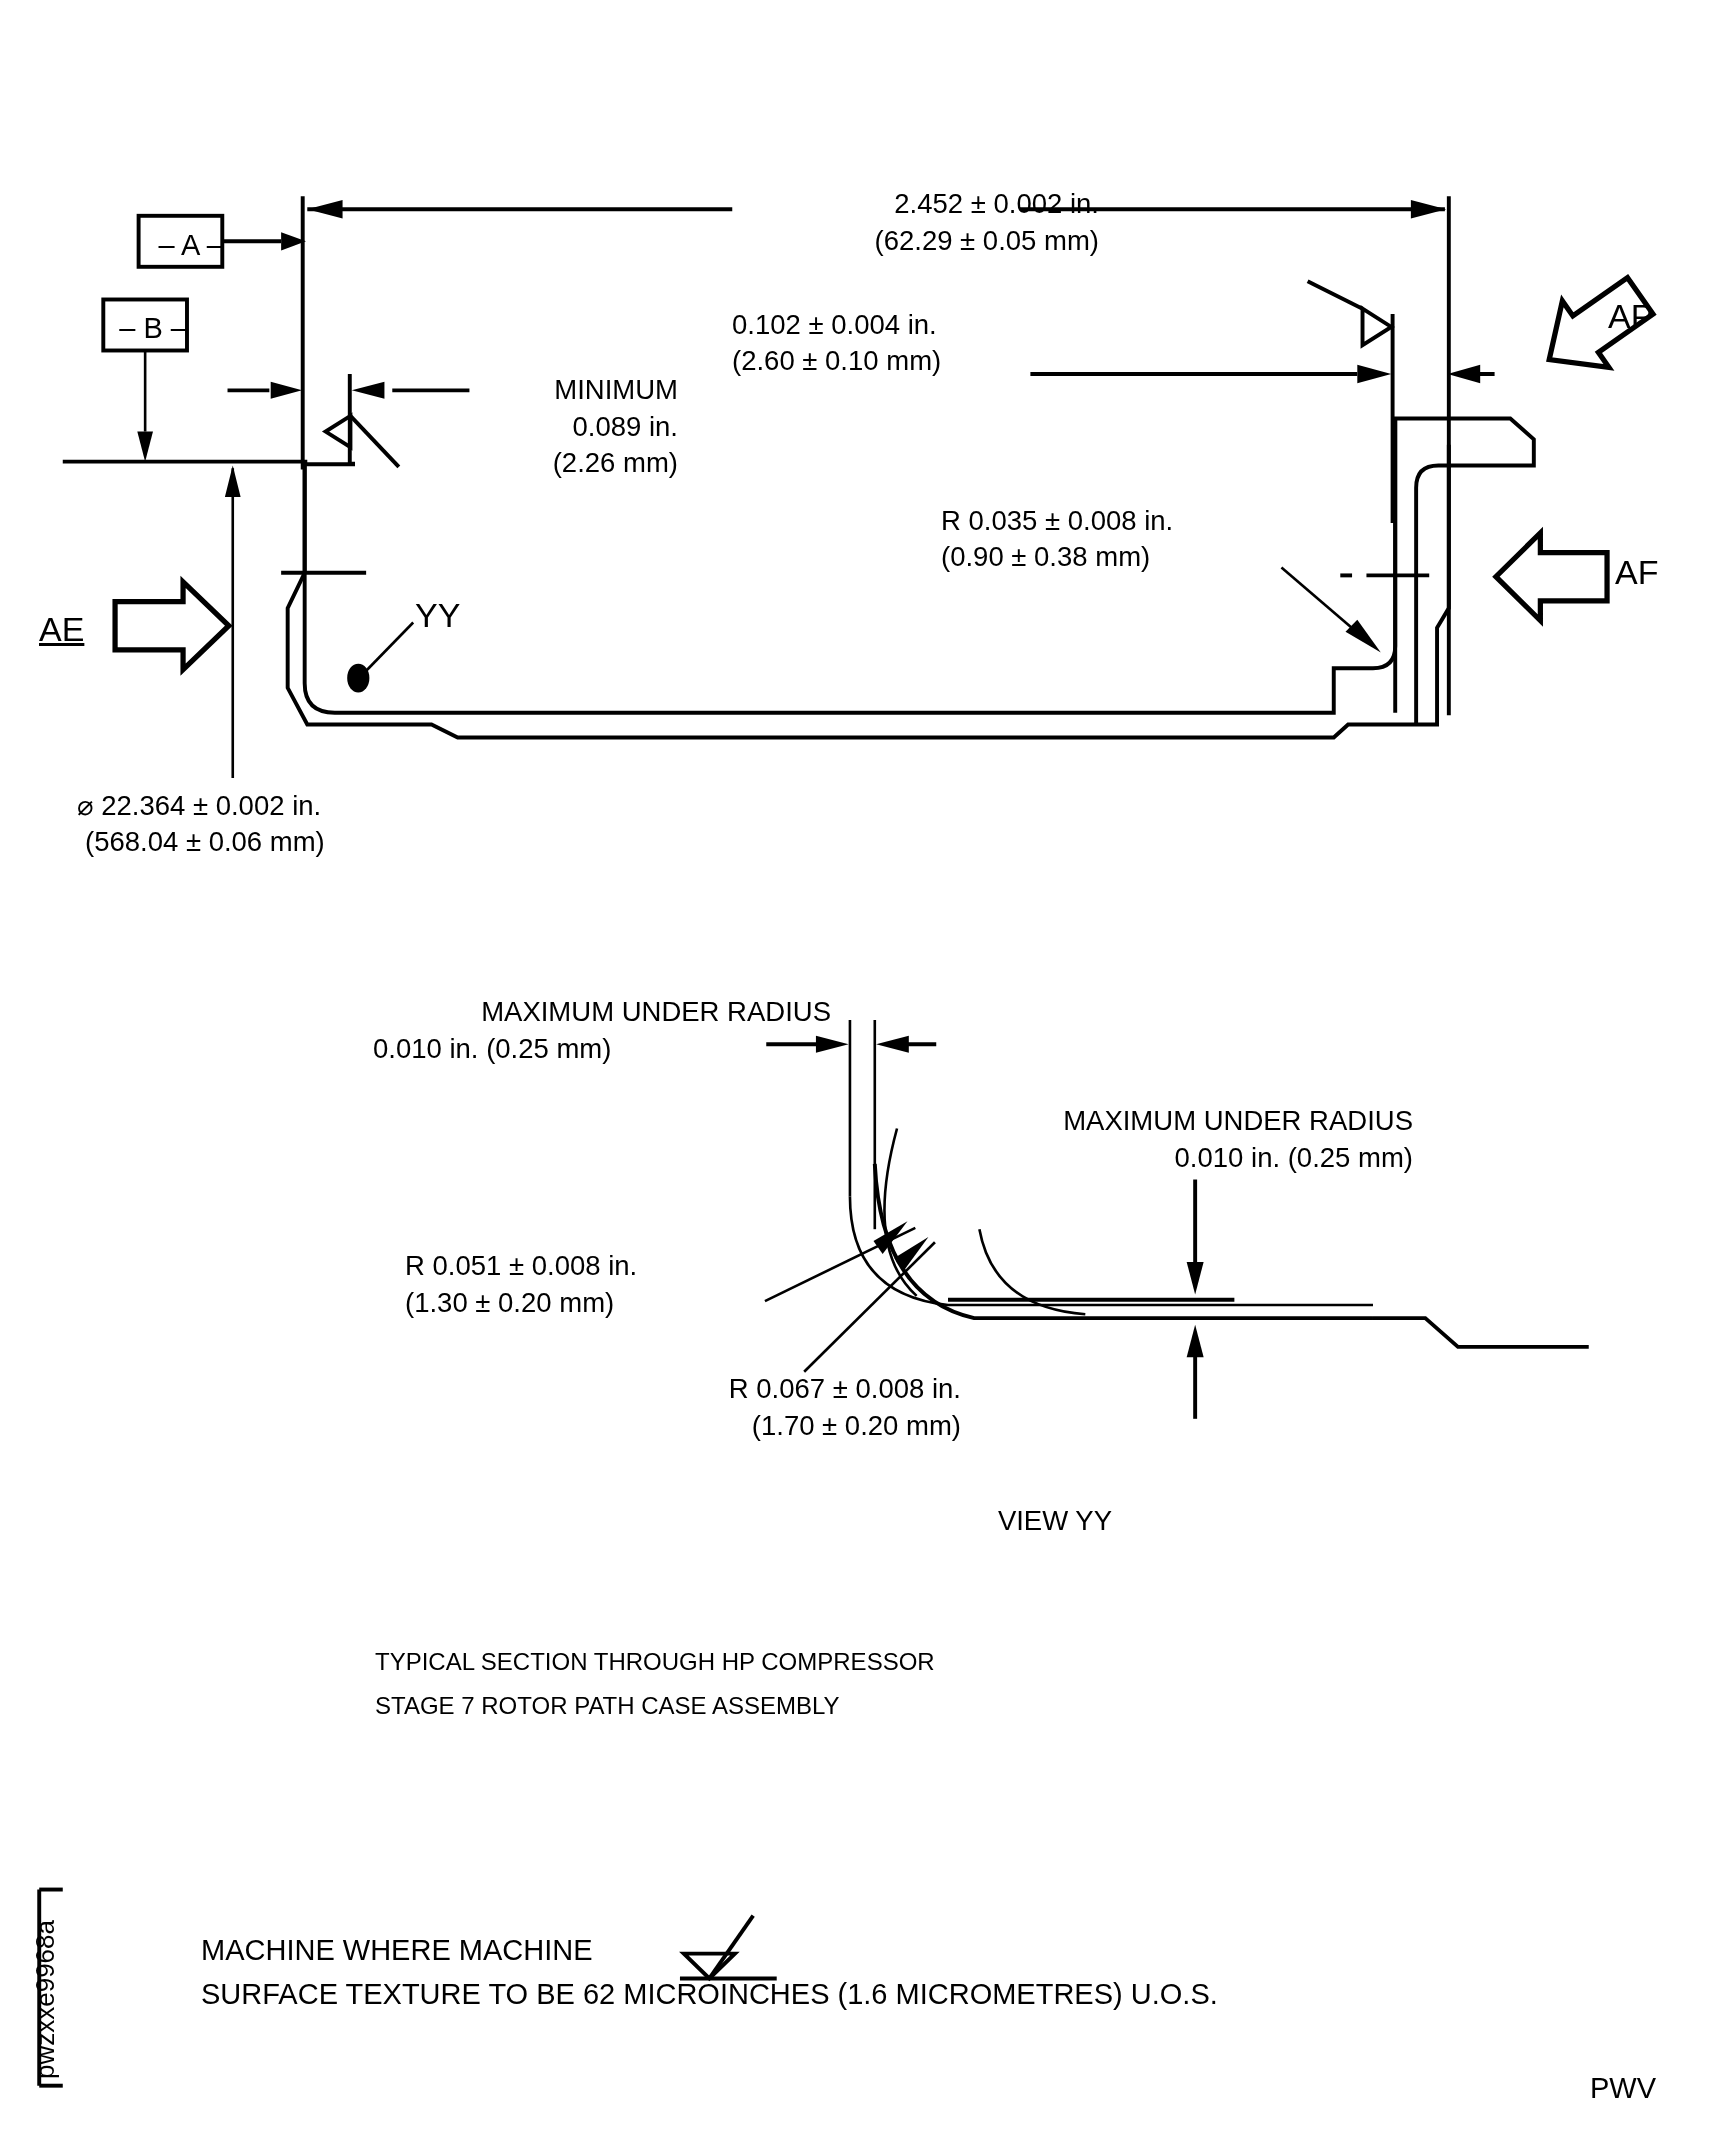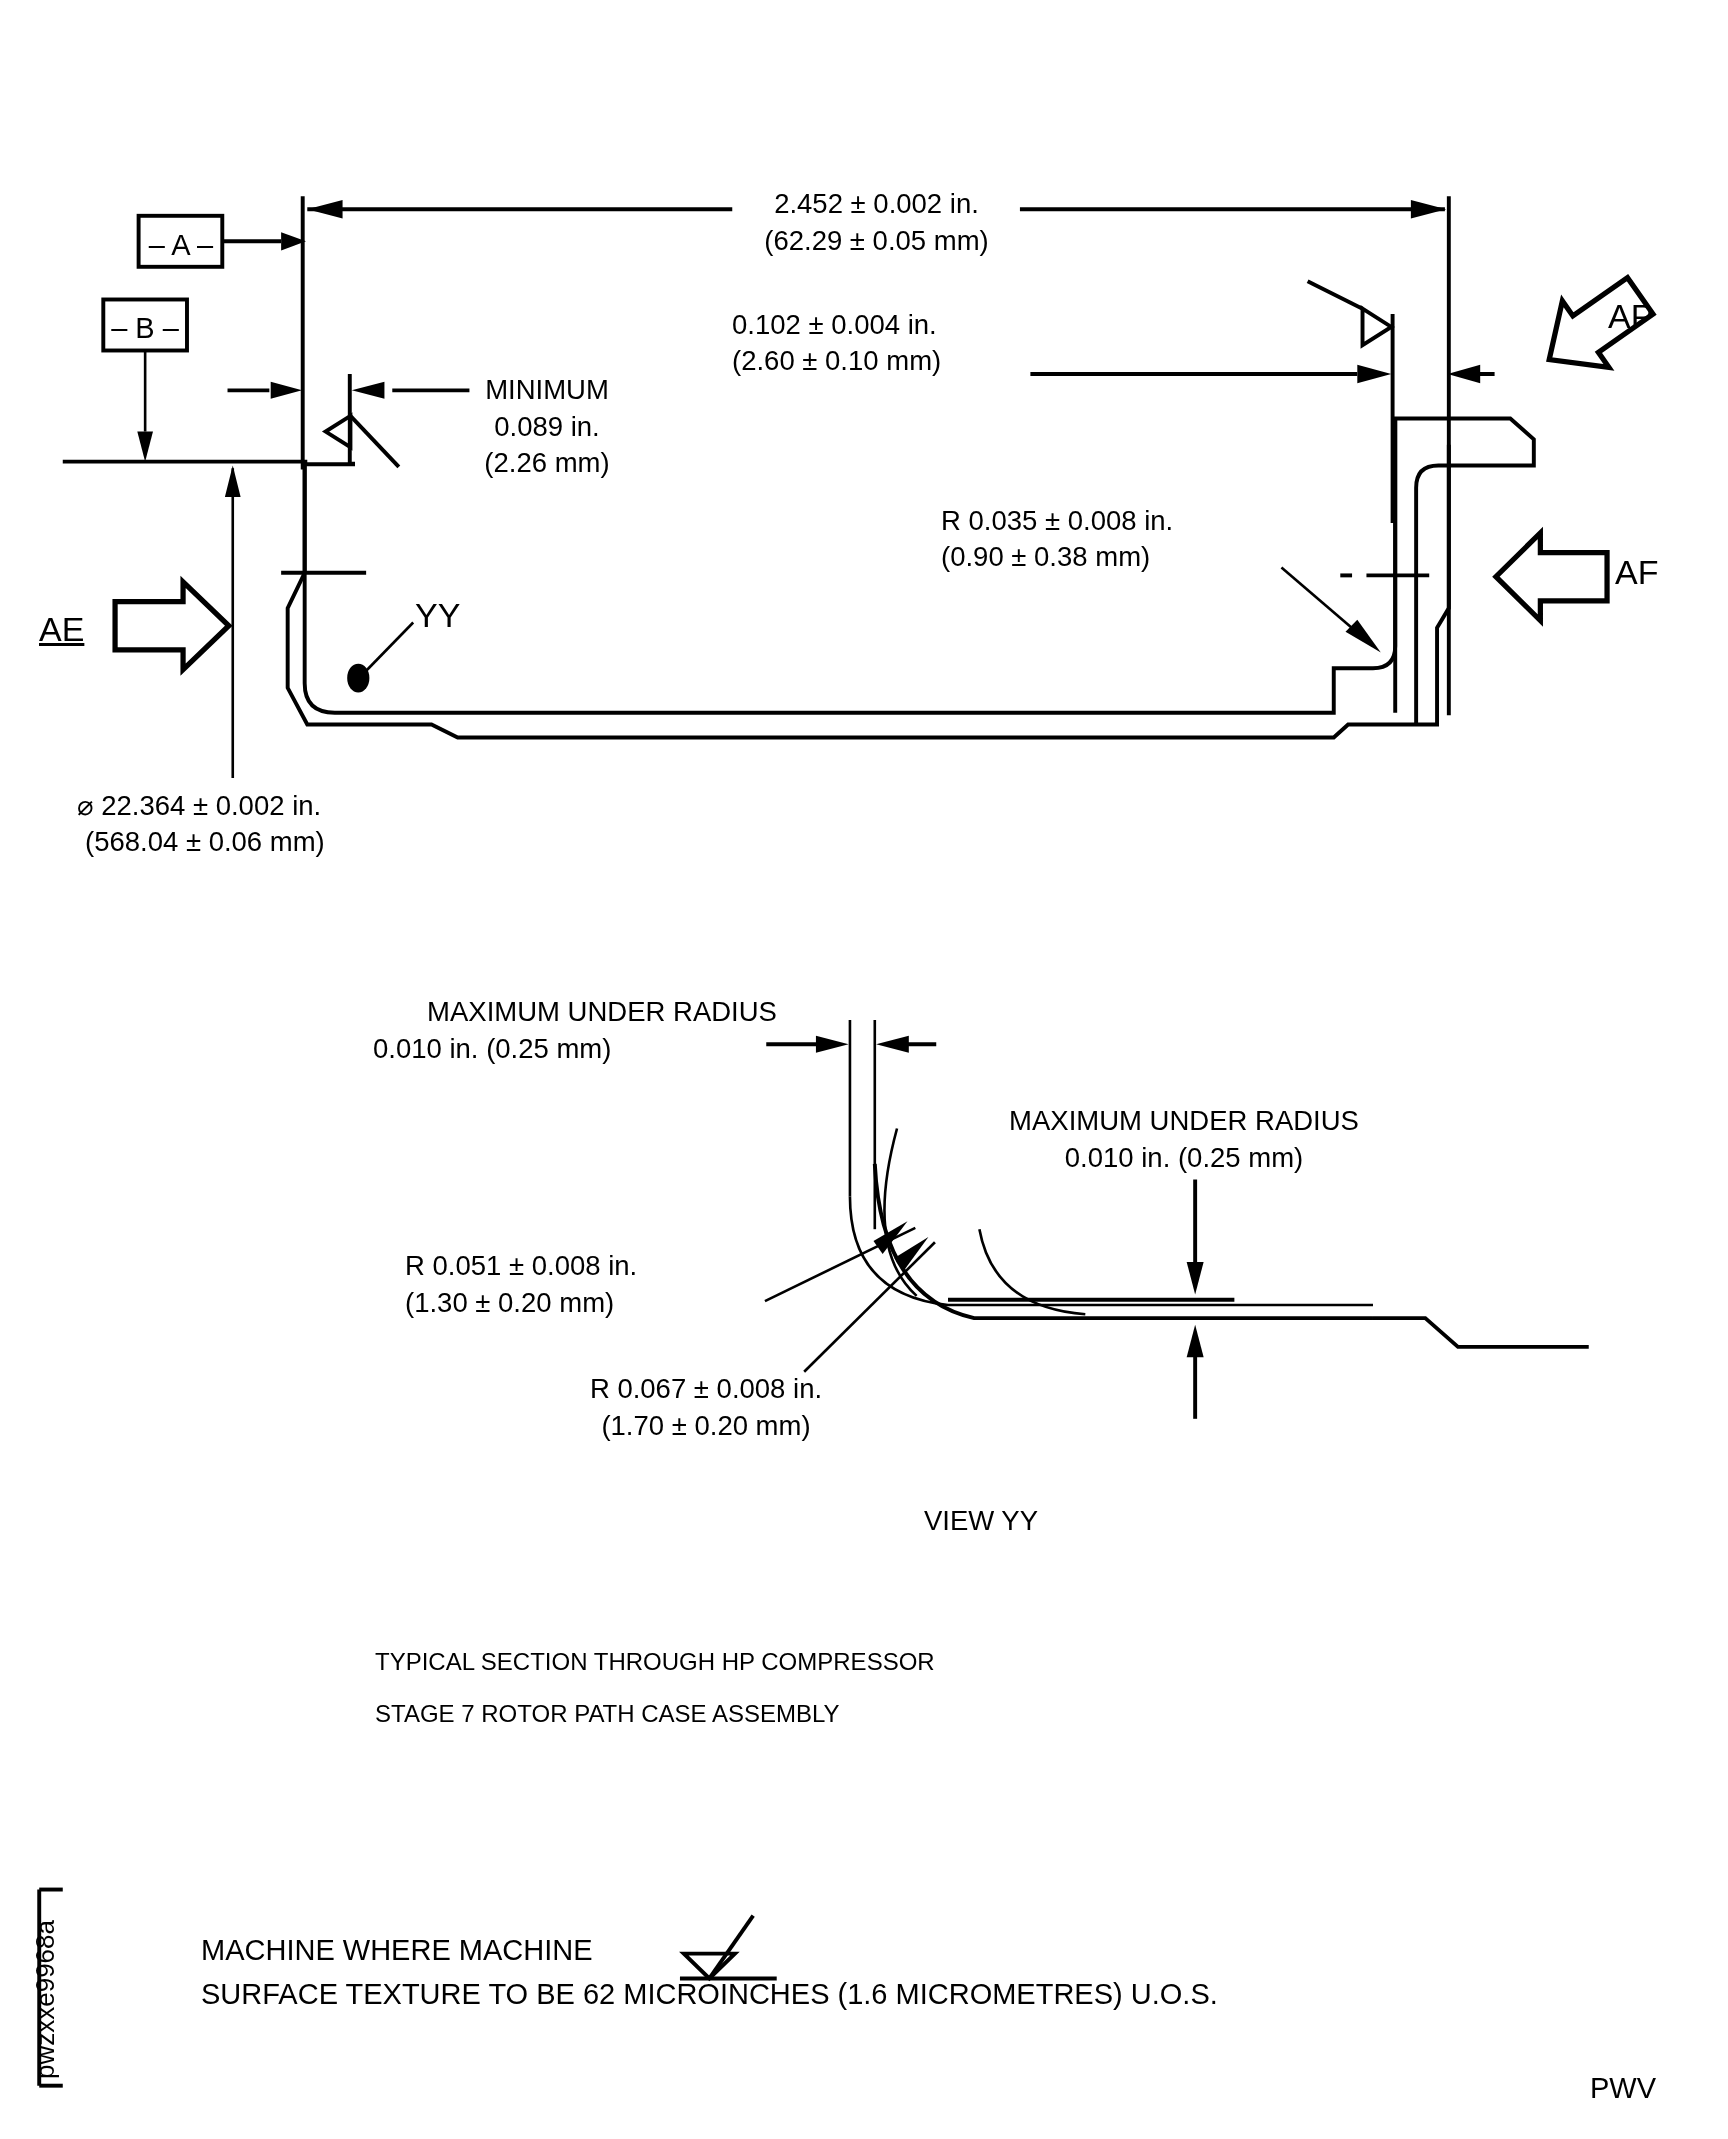--- a/index.html
+++ b/index.html
@@ -28,21 +28,21 @@
     color: #000;
     line-height: 1.18;
   }
   .t-dim      { font-size: 27.5px; text-align: right; }
   .t-note     { font-size: 27.5px; }
   .t-label    { font-size: 34px; }
   .t-title    { font-size: 24px; }
   .t-foot     { font-size: 29px; }
   .t-view     { font-size: 27.5px; }
   .t-datum    { font-size: 29px; }
-  .center { text-align: center; }
+  .center { text-align: right; }
   .right  { text-align: left; }
 
   .vertical-code {
     position: absolute;
     font-size: 26px;
     font-family: "Liberation Sans", sans-serif;
     transform: rotate(-90deg);
     transform-origin: left top;
     white-space: pre;
   }
@@ -231,21 +231,21 @@
 
   <div class="txt t-dim right" style="left:405px; top:1250px; width:425px;">R 0.051 ± 0.008 in.</div>
   <div class="txt t-dim right" style="left:405px; top:1287px; width:425px;">(1.30 ± 0.20 mm)</div>
 
   <div class="txt t-dim center" style="left:451px; top:1373px; width:510px;">R 0.067 ± 0.008 in.</div>
   <div class="txt t-dim center" style="left:451px; top:1410px; width:510px;">(1.70 ± 0.20 mm)</div>
 
   <div class="txt t-view center" style="left:850px; top:1505px; width:262px;">VIEW YY</div>
 
   <div class="txt t-title" style="left:375px; top:1648px;">TYPICAL SECTION THROUGH HP COMPRESSOR</div>
-  <div class="txt t-title" style="left:375px; top:1692px;margin-top:8px;">STAGE 7 ROTOR PATH CASE ASSEMBLY</div>
+  <div class="txt t-title" style="left:375px; top:1692px;">STAGE 7 ROTOR PATH CASE ASSEMBLY</div>
 
   <div class="txt t-foot" style="left:201px; top:1933px;">MACHINE WHERE MACHINE</div>
   <div class="txt t-foot" style="left:201px; top:1977px;">SURFACE TEXTURE TO BE 62 MICROINCHES (1.6 MICROMETRES) U.O.S.</div>
 
   <div class="vertical-code" style="left:30px; top:2079px;">pwzxxe9968a</div>
   <div class="txt t-foot" style="left:1590px; top:2071px;">PWV</div>
 
 </div>
 
 

